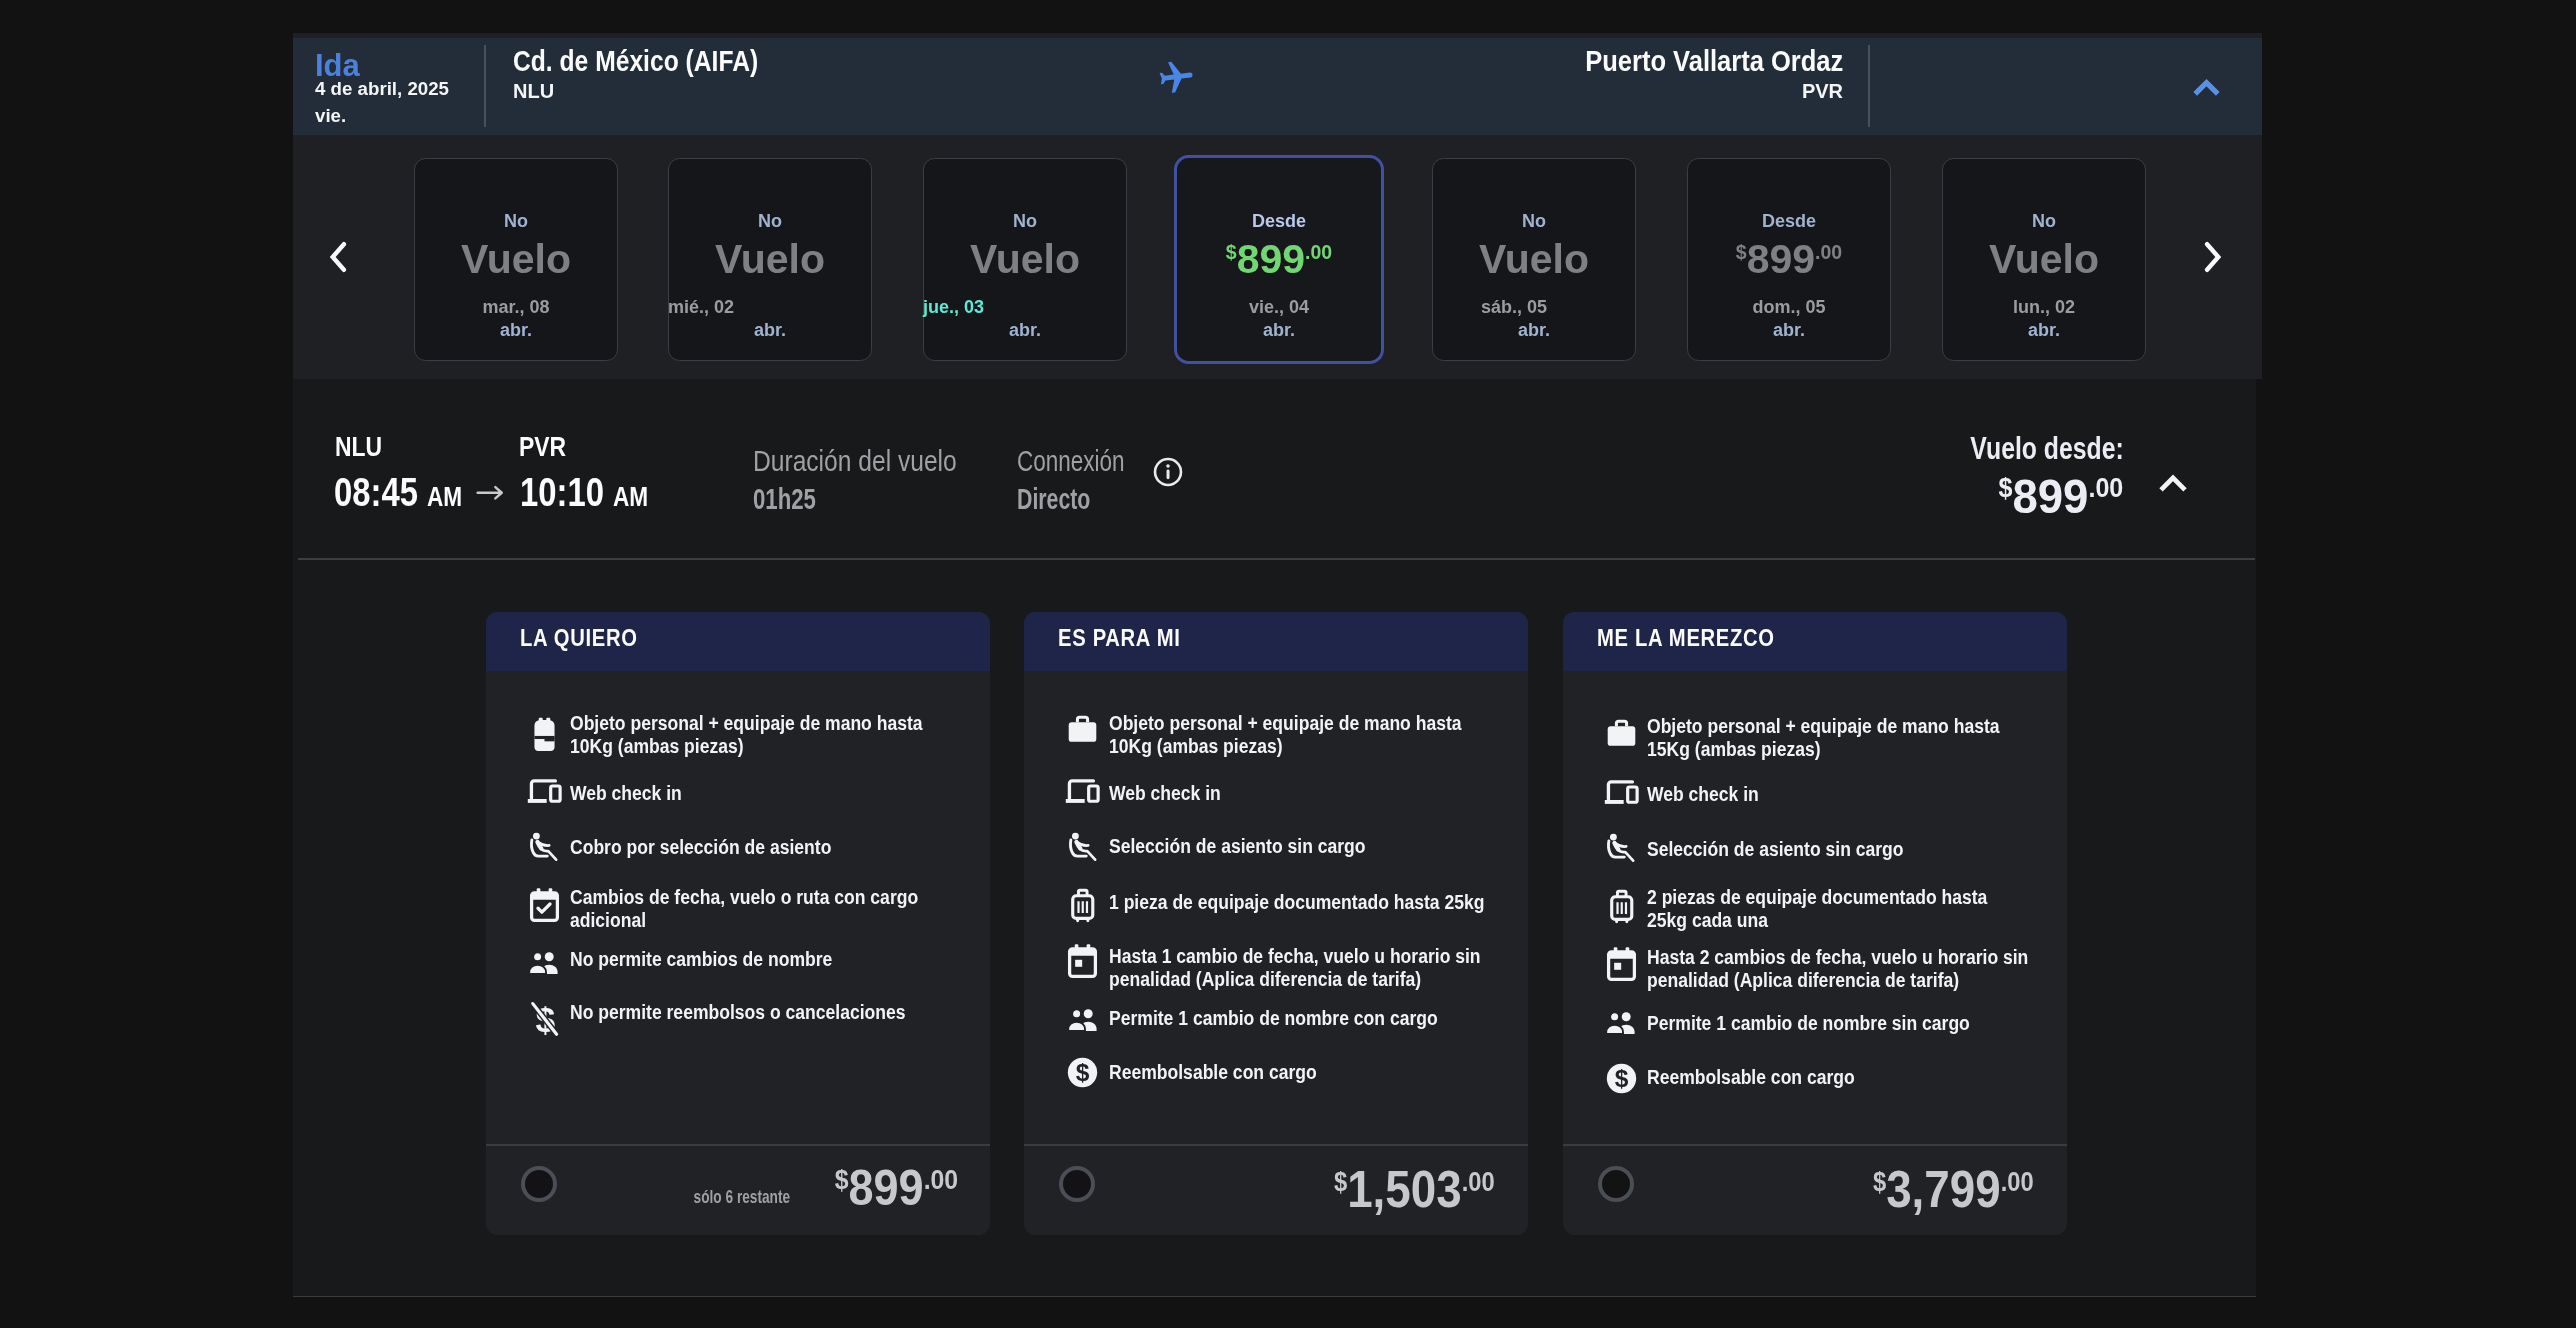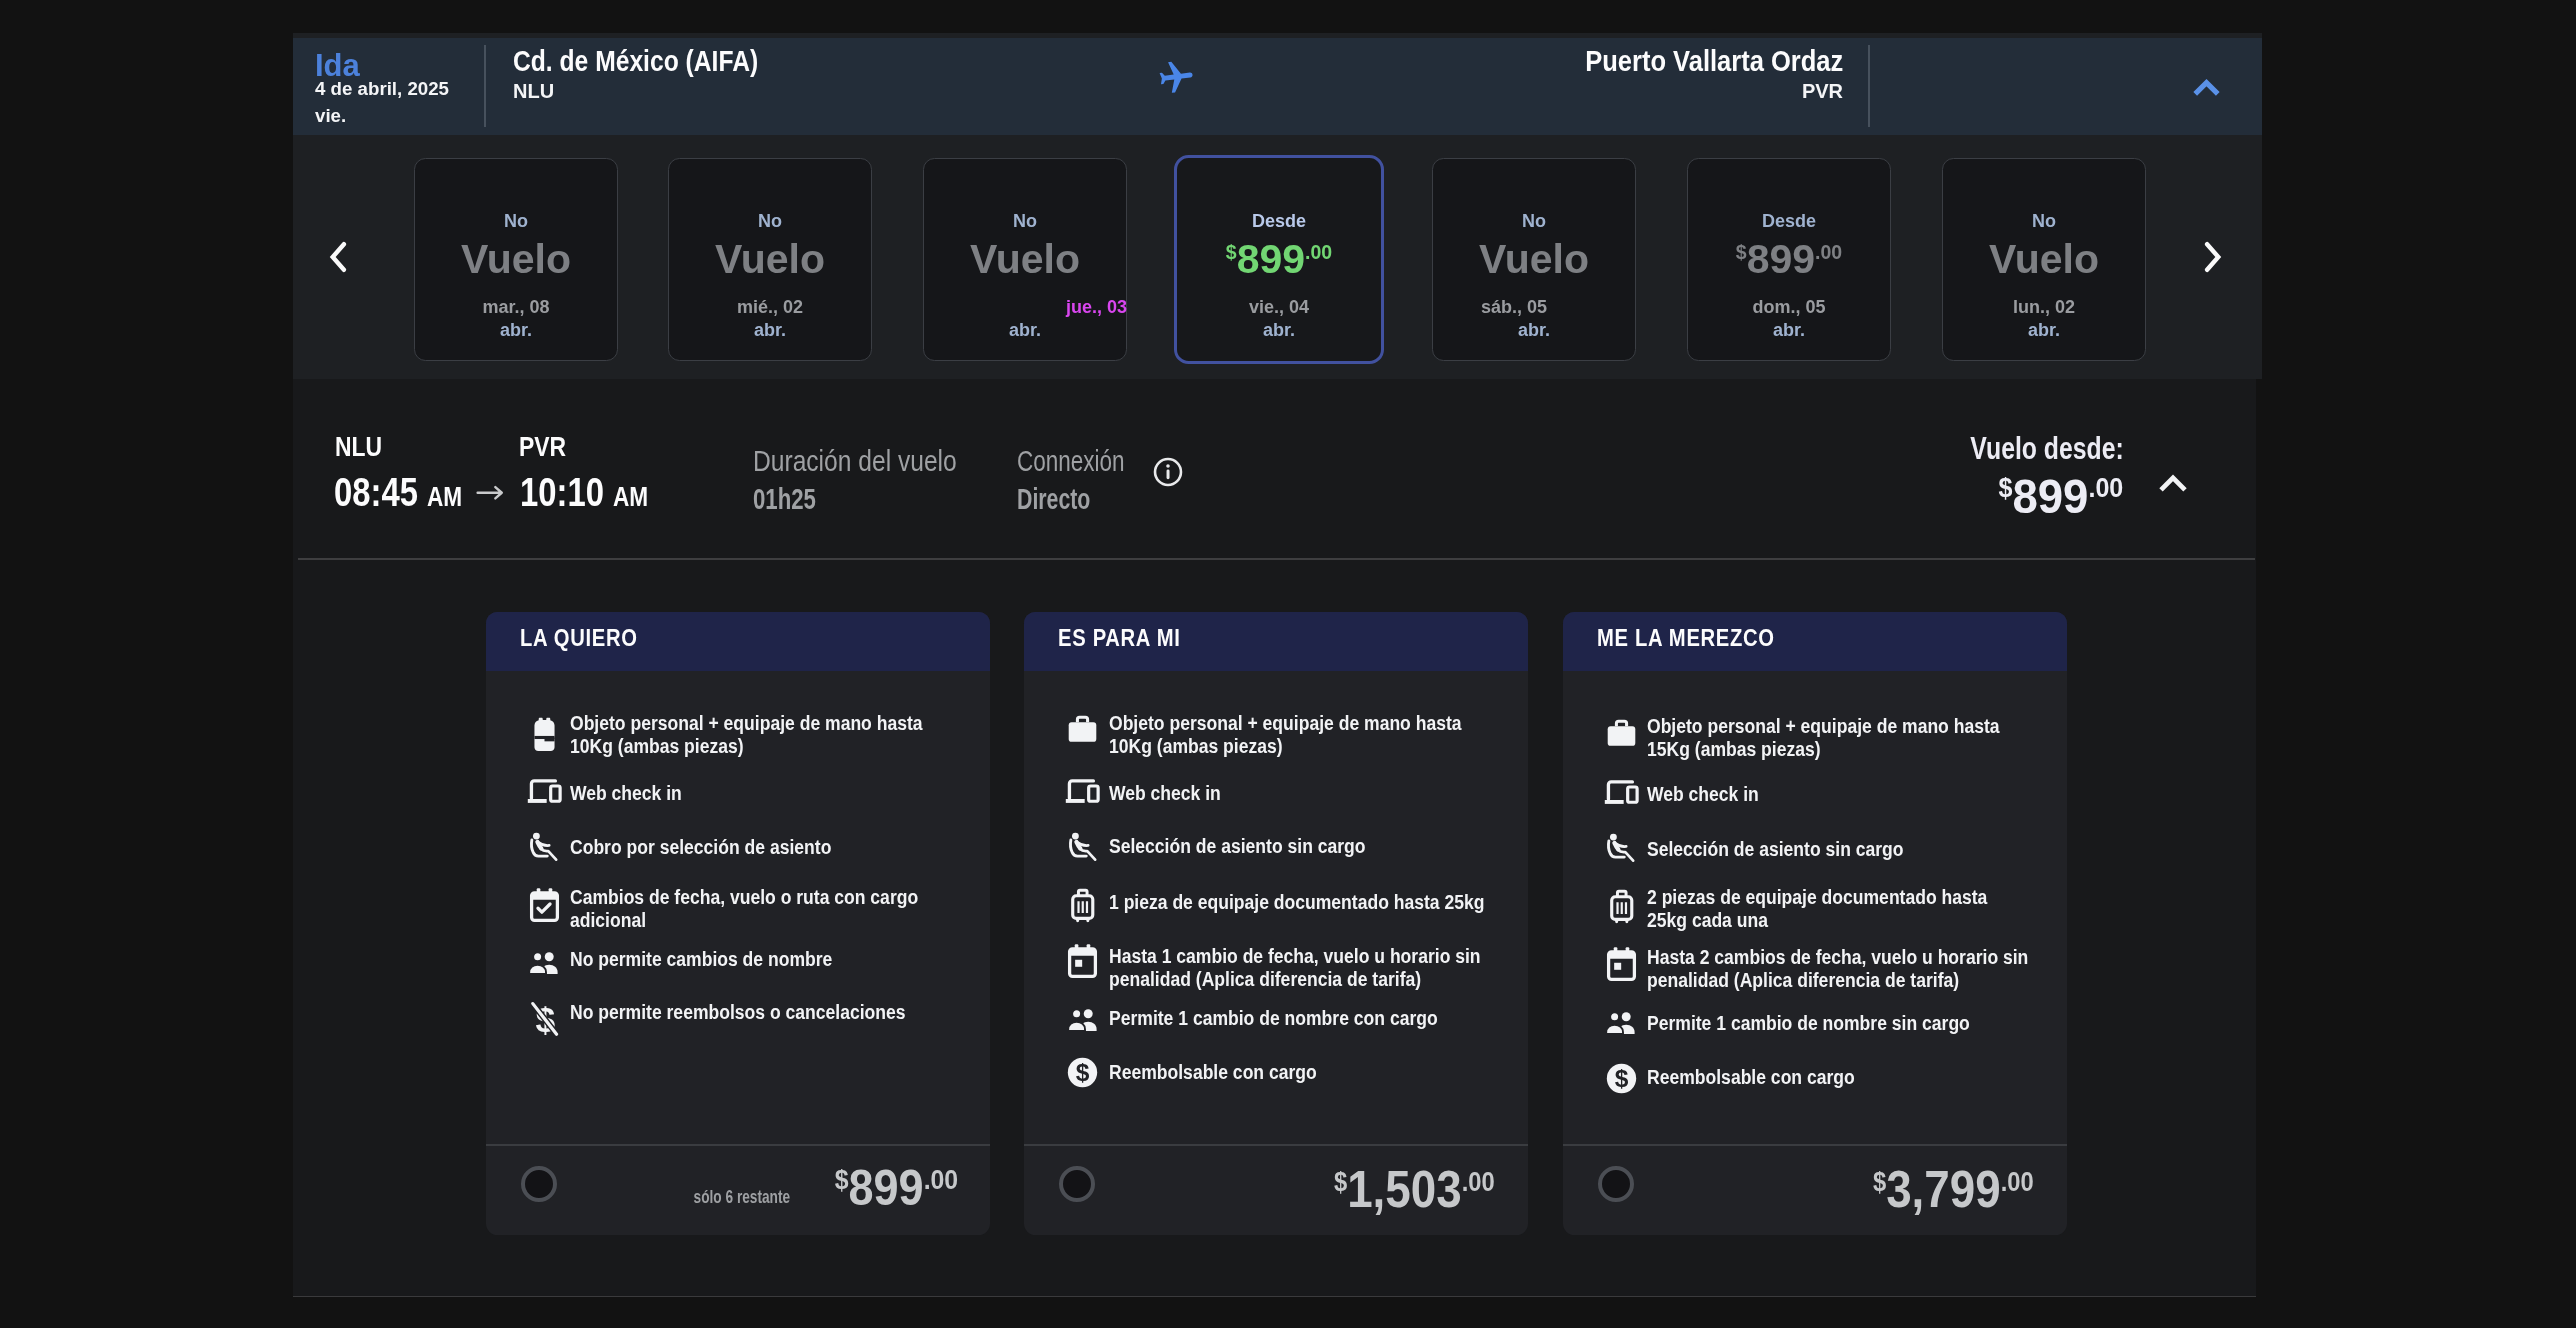--- a/index.html
+++ b/index.html
@@ -37,26 +37,26 @@
       <path d="M5 4l14 16L5 36" stroke="#FAFAFA" stroke-width="5.5" fill="none" stroke-linecap="round"></path>
     </svg></div>
 <div class="abs" style="left:414px;top:158px;width:204px;height:203px;background:#151619;border:1.6px solid #3B3E44;border-radius:11.4px"></div>
 <div class="abs b" style="left:414px;top:211px;width:204px;text-align:center;font-size:18px;color:#9FB2CF">No</div>
 <div class="abs b" style="left:414px;top:236px;width:204px;text-align:center;font-size:41px;color:#7E8084">Vuelo</div>
 <div class="abs b" style="left:414px;top:297px;width:204px;text-align:center;font-size:18px;color:#9A9CA0">mar., 08</div>
 <div class="abs b" style="left:414px;top:320px;width:204px;text-align:center;font-size:18px;color:#9FB2CF">abr.</div>
 <div class="abs" style="left:668px;top:158px;width:204px;height:203px;background:#151619;border:1.6px solid #3B3E44;border-radius:11.4px"></div>
 <div class="abs b" style="left:668px;top:211px;width:204px;text-align:center;font-size:18px;color:#9FB2CF">No</div>
 <div class="abs b" style="left:668px;top:236px;width:204px;text-align:center;font-size:41px;color:#7E8084">Vuelo</div>
-<div class="abs b" style="left:668px;top:297px;width:204px;text-align:center;font-size:18px;color:#9A9CA0">mié., 02</div>
+<div class="abs b" style="left:668px;top:297px;width:204px;text-align:left;font-size:18px;color:#9A9CA0">mié., 02</div>
 <div class="abs b" style="left:668px;top:320px;width:204px;text-align:center;font-size:18px;color:#9FB2CF">abr.</div>
 <div class="abs" style="left:923px;top:158px;width:204px;height:203px;background:#151619;border:1.6px solid #3B3E44;border-radius:11.4px"></div>
 <div class="abs b" style="left:923px;top:211px;width:204px;text-align:center;font-size:18px;color:#9FB2CF">No</div>
 <div class="abs b" style="left:923px;top:236px;width:204px;text-align:center;font-size:41px;color:#7E8084">Vuelo</div>
-<div class="abs b" style="left:923px;top:297px;width:204px;text-align:right;font-size:18px;color:#d946ef">jue., 03</div>
+<div class="abs b" style="left:923px;top:297px;width:204px;text-align:left;font-size:18px;color:#5eead4">jue., 03</div>
 <div class="abs b" style="left:923px;top:320px;width:204px;text-align:center;font-size:18px;color:#9FB2CF">abr.</div>
 <div class="abs" style="left:1174px;top:155px;width:210px;height:209px;background:#17181B;border:3.2px solid #41519F;border-radius:14.6px"></div>
 <div class="abs b" style="left:1174px;top:211px;width:210px;text-align:center;font-size:18px;color:#B9C9EA">Desde</div>
 <div class="abs b" style="left:1174px;top:236px;width:210px;text-align:center;font-size:41px;color:#72D673"><span style="font-size:19.5px;vertical-align:13.8px">$</span>899<span style="font-size:19.5px;vertical-align:13.8px">.00</span></div>
 <div class="abs b" style="left:1174px;top:297px;width:210px;text-align:center;font-size:18px;color:#9A9CA0">vie., 04</div>
 <div class="abs b" style="left:1174px;top:320px;width:210px;text-align:center;font-size:18px;color:#9FB2CF">abr.</div>
 <div class="abs" style="left:1432px;top:158px;width:204px;height:203px;background:#151619;border:1.6px solid #3B3E44;border-radius:11.4px"></div>
 <div class="abs b" style="left:1432px;top:211px;width:204px;text-align:center;font-size:18px;color:#9FB2CF">No</div>
 <div class="abs b" style="left:1432px;top:236px;width:204px;text-align:center;font-size:41px;color:#7E8084">Vuelo</div>
 <div class="abs b" style="left:1432px;top:297px;width:164px;text-align:center;font-size:18px;color:#9A9CA0">sáb., 05</div>

